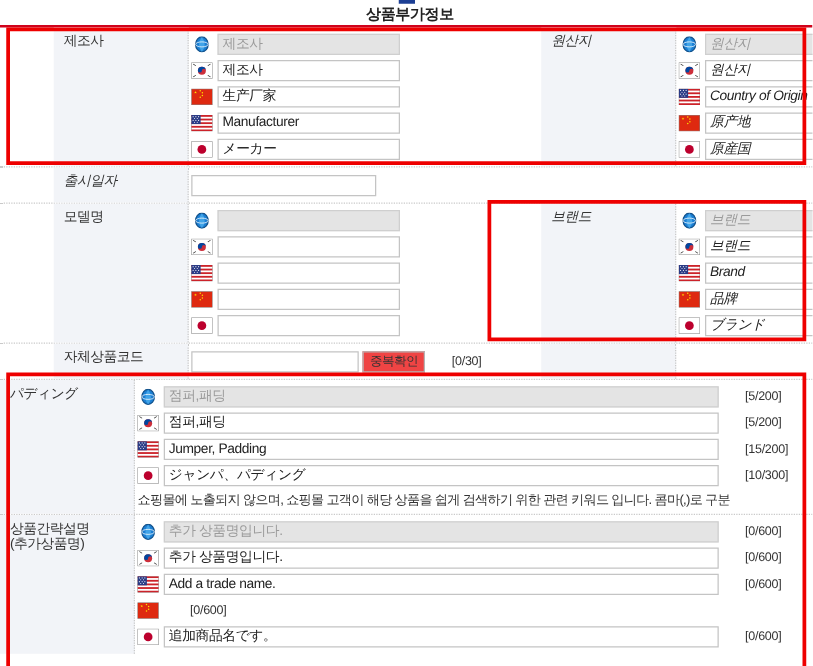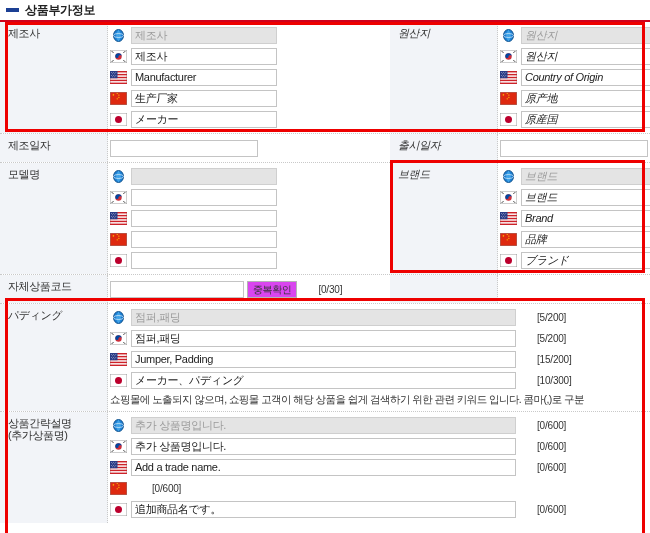--- a/index.html
+++ b/index.html
@@ -4,30 +4,30 @@
 <style>
   html,body{margin:0;padding:0;}
   body{
     width:650px;height:533px;overflow:hidden;
     background:#ffffff;
     font-family:"Liberation Sans","DejaVu Sans",sans-serif;
     font-size:11px;color:#333;
     -webkit-font-smoothing:none;
   }
   
-  .sec-head{height:20px;display:flex;align-items:center;padding-left:6px;}
+  .sec-head{height:20px;display:flex;align-items:center;padding-left:6px;flex-direction:column;}
   .dash{width:13px;height:4px;background:#1c3f94;margin-right:6px;display:inline-block;}
   .sec-title{font-size:12px;font-weight:bold;color:#222;letter-spacing:-0.3px;}
   .hr-red{height:2px;background:#d0021b;width:650px;}
 
   
   .grid{position:relative;width:650px;}
   .row{display:flex;width:650px;box-sizing:border-box;border-bottom:1px dotted #c9c9c9;}
   .row.nb{border-bottom:none;}
-  .half{display:flex;width:325px;box-sizing:border-box;}
+  .half{display:flex;width:325px;box-sizing:border-box;padding-left:43px;}
   .half.l{width:390px;}
   .half.r{width:260px;font-style:italic;}
   .lab{
     width:108px;min-width:108px;box-sizing:border-box;
     background:#f2f4f8;border-right:1px dotted #c9c9c9;
     padding:5px 0 5px 8px;font-size:11px;color:#333;letter-spacing:-0.4px;
     line-height:12px;
   }
   .fld{flex:1;padding:3px 0 3px 0;box-sizing:border-box;}
 
@@ -35,33 +35,33 @@
   .ml{display:flex;align-items:center;height:20px;margin:0 0 1px 0;}
   .flag{width:17px;height:13px;margin:0 4px 0 2px;flex:none;display:block;}
   .inp{
     height:17px;box-sizing:border-box;
     border:1px solid #c4c4c4;background:#fff;
     font-size:11px;color:#222;line-height:15px;padding:0 3px;
     letter-spacing:-0.3px;overflow:hidden;white-space:nowrap;
   }
   .inp.dis{background:#e4e4e4;border-color:#cfcfcf;color:#9b9b9b;}
   .w-main{width:146px;}
-  .w-kw{width:385px;}
+  .w-kw{width:444px;}
   .cnt{font-size:10px;color:#333;margin-left:21px;white-space:nowrap;letter-spacing:-0.2px;}
 
   
   .daterow{display:flex;align-items:center;height:22px;padding-left:2px;}
   .dinp{position:relative;width:148px;height:17px;border:1px solid #c4c4c4;background:#fff;box-sizing:border-box;}
 
   
   .coderow{display:flex;align-items:center;height:22px;padding-left:2px;}
   .cinp{width:134px;height:17px;border:1px solid #c4c4c4;background:#fff;box-sizing:border-box;}
   .btn{
     margin-left:3px;height:17px;line-height:15px;box-sizing:border-box;
-    border:1px solid #b5b5b5;background:#d946ef;color:#333;
+    border:1px solid #b5b5b5;background:#ef4444;color:#333;
     font-size:10px;padding:0 5px;letter-spacing:-0.4px;
     font-family:"Liberation Sans",sans-serif;
   }
   .help{font-size:10.5px;color:#333;letter-spacing:-0.55px;padding:2px 0 1px 2px;white-space:nowrap;}
 
   
   .hl{position:absolute;border:3px solid #ee0000;box-sizing:border-box;pointer-events:none;}
 </style>
 </head>
 <body>
@@ -92,20 +92,33 @@
                 <circle cx="8.5" cy="6.5" r="3.2" fill="#cd2e3a"></circle>
                 <path d="M5.3 6.5a3.2 3.2 0 0 1 6.4 0a1.6 1.6 0 0 0-3.2 0a1.6 1.6 0 0 1-3.2 0z" fill="#0047a0"></path>
                 <g fill="#222">
                   <rect x="1.3" y="1.6" width="2.6" height="0.6" transform="rotate(35 2.6 1.9)"></rect>
                   <rect x="13" y="1.6" width="2.6" height="0.6" transform="rotate(-35 14.3 1.9)"></rect>
                   <rect x="1.3" y="10.6" width="2.6" height="0.6" transform="rotate(-35 2.6 10.9)"></rect>
                   <rect x="13" y="10.6" width="2.6" height="0.6" transform="rotate(35 14.3 10.9)"></rect>
                 </g>
               </svg></span>
           <div class="inp w-main">제조사</div>
+        </div>
+        <div class="ml">
+          <span class="flag"><svg viewBox="0 0 17 13">
+                <rect width="17" height="13" fill="#de2910" stroke="#888" stroke-width="0.8"></rect>
+                <g fill="#ffde00">
+                  <polygon points="3.4,1.7 4.15,3.85 2.25,2.5 4.55,2.5 2.65,3.85"></polygon>
+                  <circle cx="7.2" cy="1.5" r="0.6"></circle>
+                  <circle cx="8.9" cy="3.1" r="0.6"></circle>
+                  <circle cx="8.9" cy="5.3" r="0.6"></circle>
+                  <circle cx="7.2" cy="6.8" r="0.6"></circle>
+                </g>
+              </svg></span>
+          <div class="inp w-main">生产厂家</div>
         </div>
         <div class="ml">
           <span class="flag"><svg viewBox="0 0 17 13">
                 <rect width="17" height="13" fill="#fff" stroke="#888" stroke-width="0.8"></rect>
                 <g fill="#cc2229">
                   <rect y="0" width="17" height="1.45"></rect>
                   <rect y="2.9" width="17" height="1.45"></rect>
                   <rect y="5.8" width="17" height="1.45"></rect>
                   <rect y="8.7" width="17" height="1.45"></rect>
                   <rect y="11.6" width="17" height="1.4"></rect>
@@ -121,33 +134,20 @@
                   <circle cx="3.7" cy="4.3" r="0.42"></circle>
                   <circle cx="5.9" cy="4.3" r="0.42"></circle>
                   <circle cx="2.6" cy="5.8" r="0.42"></circle>
                   <circle cx="4.8" cy="5.8" r="0.42"></circle>
                 </g>
               </svg></span>
           <div class="inp w-main">Manufacturer</div>
         </div>
         <div class="ml">
           <span class="flag"><svg viewBox="0 0 17 13">
-                <rect width="17" height="13" fill="#de2910" stroke="#888" stroke-width="0.8"></rect>
-                <g fill="#ffde00">
-                  <polygon points="3.4,1.7 4.15,3.85 2.25,2.5 4.55,2.5 2.65,3.85"></polygon>
-                  <circle cx="7.2" cy="1.5" r="0.6"></circle>
-                  <circle cx="8.9" cy="3.1" r="0.6"></circle>
-                  <circle cx="8.9" cy="5.3" r="0.6"></circle>
-                  <circle cx="7.2" cy="6.8" r="0.6"></circle>
-                </g>
-              </svg></span>
-          <div class="inp w-main">生产厂家</div>
-        </div>
-        <div class="ml">
-          <span class="flag"><svg viewBox="0 0 17 13">
                 <rect width="17" height="13" fill="#fff" stroke="#888" stroke-width="0.8"></rect>
                 <circle cx="8.5" cy="6.5" r="3.5" fill="#bc002d"></circle>
               </svg></span>
           <div class="inp w-main">メーカー</div>
         </div>
       </div>
     </div>
     <div class="half r">
       <div class="lab">원산지</div>
       <div class="fld">
@@ -217,28 +217,20 @@
                 <rect width="17" height="13" fill="#fff" stroke="#888" stroke-width="0.8"></rect>
                 <circle cx="8.5" cy="6.5" r="3.5" fill="#bc002d"></circle>
               </svg></span>
           <div class="inp w-main">原産国</div>
         </div>
       </div>
     </div>
   </div>
 
   <div class="row">
-    <div class="half l">
-      <div class="lab">제조일자</div>
-      <div class="fld">
-        <div class="daterow">
-          <div class="dinp"></div>
-        </div>
-      </div>
-    </div>
     <div class="half r">
       <div class="lab">출시일자</div>
       <div class="fld">
         <div class="daterow">
           <div class="dinp"></div>
         </div>
       </div>
     </div>
   </div>
 
@@ -460,21 +452,21 @@
               </g>
             </svg></span>
         <div class="inp w-kw">Jumper, Padding</div>
         <span class="cnt">[15/200]</span>
       </div>
       <div class="ml">
         <span class="flag"><svg viewBox="0 0 17 13">
               <rect width="17" height="13" fill="#fff" stroke="#888" stroke-width="0.8"></rect>
               <circle cx="8.5" cy="6.5" r="3.5" fill="#bc002d"></circle>
             </svg></span>
-        <div class="inp w-kw">メーカー、パディング</div>
+        <div class="inp w-kw">ジャンパ、パディング</div>
         <span class="cnt">[10/300]</span>
       </div>
       <div class="help">쇼핑몰에 노출되지 않으며, 쇼핑몰 고객이 해당 상품을 쉽게 검색하기 위한 관련 키워드 입니다. 콤마(,)로 구분</div>
     </div>
   </div>
 
   <div class="row nb">
     <div class="lab">
       <div>상품간략설명</div>
       <div>(추가상품명)</div>

